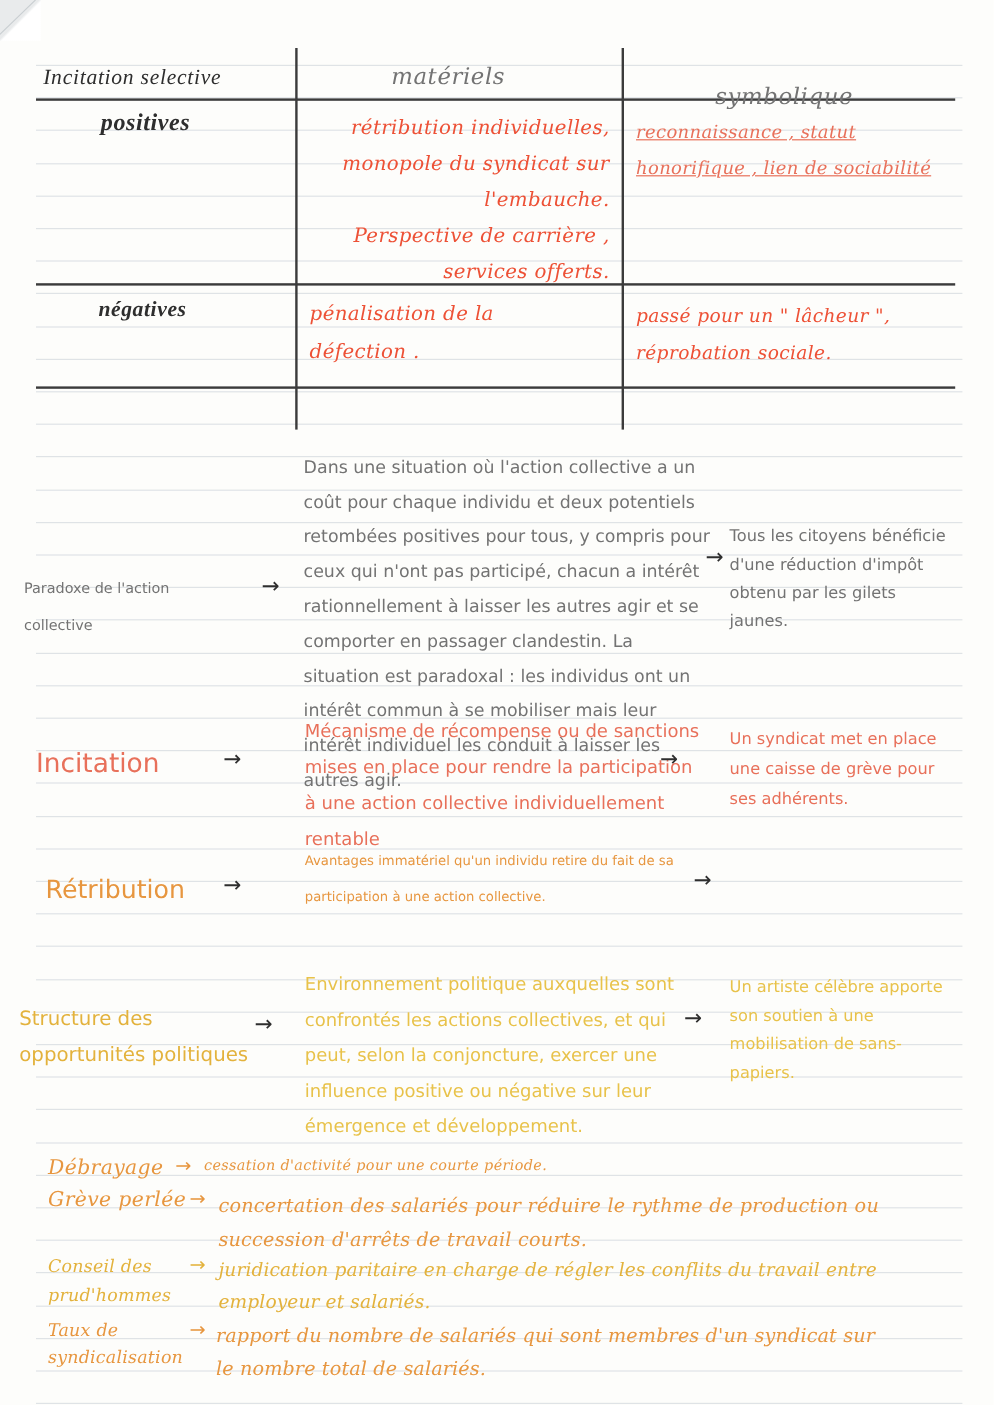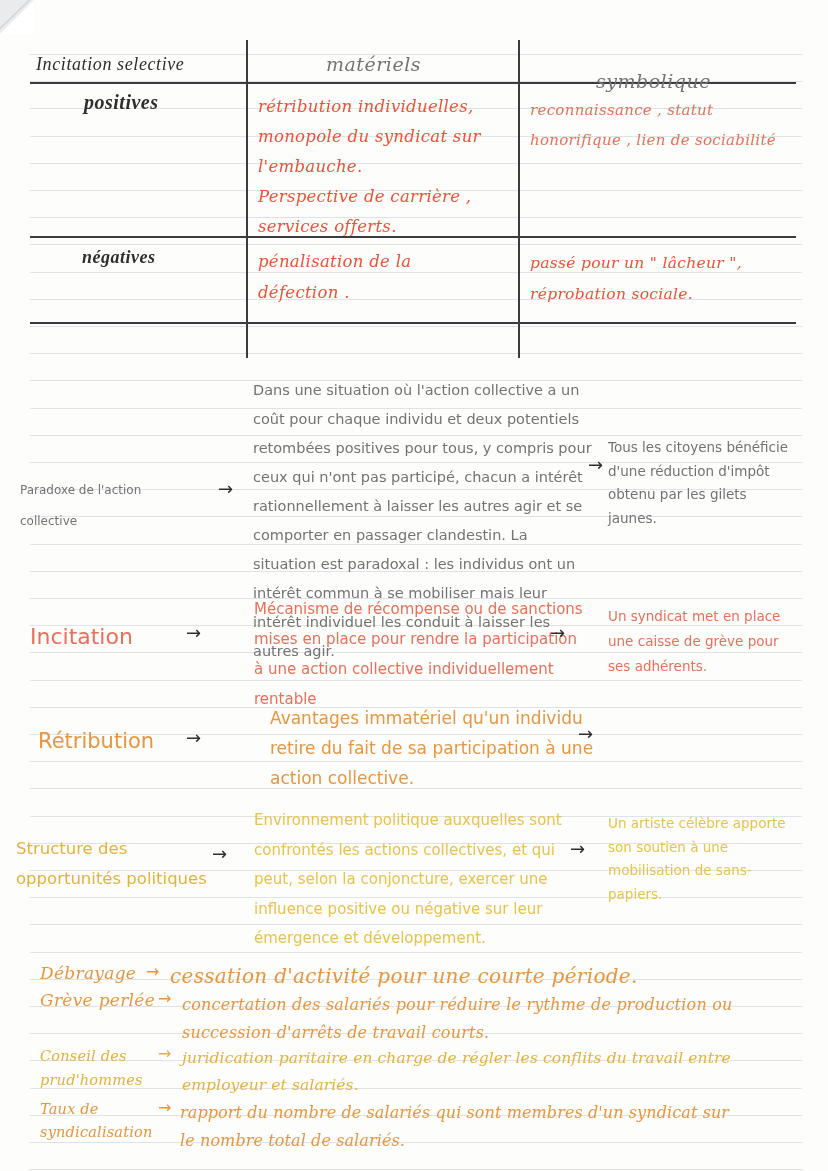--- a/index.html
+++ b/index.html
@@ -136,27 +136,27 @@
   <div class="tline" style="left:518px; top:40px; width:2px; height:318px;"></div>
 
   <div class="hw cursive c-dark" style="left:36px; top:54px; font-size:18px; letter-spacing:0.6px;">Incitation selective</div>
 
   <div class="hw cursive c-red" style="left:326px; top:53px; font-size:19px; letter-spacing:0.5px;">matériels</div>
 
   <div class="hw cursive c-red" style="left:596px; top:52px; font-size:19px; letter-spacing:0.5px;margin-top:18px;">symbolique</div>
 
   <div class="hw cursive c-dark" style="left:84px; top:91px; font-size:20px; font-weight:bold; letter-spacing:0.5px;">positives</div>
 
-  <div class="hw cursive c-red2" style="left:258px; top:92px; width:250px; font-size:16.5px; line-height:30px; letter-spacing:0.3px;">rétribution individuelles,
+  <div class="hw cursive c-red2" style="left:258px; top:92px; width:250px; font-size:16.5px; line-height:30px; letter-spacing:0.3px;text-align:right;">rétribution individuelles,
 monopole du syndicat sur
 l'embauche.
 Perspective de carrière ,
 services offerts.</div>
 
-  <div class="hw cursive c-salmon" style="left:530px; top:95px; width:268px; font-size:15px; line-height:30px; letter-spacing:0.3px;">reconnaissance , statut
+  <div class="hw cursive c-salmon" style="left:530px; top:95px; width:268px; font-size:15px; line-height:30px; letter-spacing:0.3px;text-decoration:underline;">reconnaissance , statut
 honorifique , lien de sociabilité</div>
 
   <div class="hw cursive c-dark" style="left:82px; top:247px; font-size:18px; font-weight:bold; letter-spacing:0.5px;">négatives</div>
 
   <div class="hw cursive c-red2" style="left:258px; top:246px; width:250px; font-size:16.5px; line-height:31px; letter-spacing:0.3px;">pénalisation de la
    défection .</div>
 
   <div class="hw cursive c-red2" style="left:530px; top:248px; width:268px; font-size:15.5px; line-height:31px; letter-spacing:0.3px;">passé pour un " lâcheur ",
 réprobation sociale.</div>
 
@@ -175,38 +175,38 @@
 
   <div class="hw c-salmon" style="left:254px; top:594px; width:330px; font-size:15px; line-height:30px;">Mécanisme de récompense ou de sanctions mises en place pour rendre la participation à une action collective individuellement rentable</div>
 
   <div class="arrow c-dark" style="left:550px; top:622px; font-size:18px;">→</div>
 
   <div class="hw c-salmon" style="left:608px; top:604px; width:195px; font-size:13.5px; line-height:25px;">Un syndicat met en place une caisse de grève pour ses adhérents.</div>
 
   <div class="hw c-orange" style="left:38px; top:729px; font-size:21px;">Rétribution</div>
   <div class="arrow c-dark" style="left:186px; top:727px; font-size:18px;">→</div>
 
-  <div class="hw c-orange" style="left:254px; top:703px; width:330px; font-size:17px; line-height:30px;margin-left:16px;">Avantages immatériel qu'un individu retire du fait de sa participation à une action collective.</div>
+  <div class="hw c-orange" style="left:254px; top:703px; width:330px; font-size:11px; line-height:30px;">Avantages immatériel qu'un individu retire du fait de sa participation à une action collective.</div>
 
   <div class="arrow c-dark" style="left:578px; top:723px; font-size:18px;">→</div>
 
 
   <div class="hw c-gold" style="left:16px; top:834px; width:220px; font-size:16.5px; line-height:30px;">Structure des
 opportunités politiques</div>
   <div class="arrow c-dark" style="left:212px; top:843px; font-size:18px;">→</div>
 
   <div class="hw c-yellow" style="left:254px; top:806px; width:325px; font-size:15px; line-height:29.5px;">Environnement politique auxquelles sont confrontés les actions collectives, et qui peut, selon la conjoncture, exercer une influence positive ou négative sur leur émergence et développement.</div>
 
   <div class="arrow c-dark" style="left:570px; top:838px; font-size:18px;">→</div>
 
   <div class="hw c-yellow" style="left:608px; top:812px; width:195px; font-size:13.5px; line-height:23.5px;">Un artiste célèbre apporte son soutien à une mobilisation de sans-papiers.</div>
 
   <div class="hw cursive c-orange" style="left:40px; top:963px; font-size:17px; letter-spacing:0.3px;">Débrayage</div>
   <div class="arrow c-orange" style="left:146px; top:962px; font-size:16px;">→</div>
-  <div class="hw cursive c-orange" style="left:170px; top:964px; width:600px; font-size:20px; letter-spacing:0.3px;font-style:italic;">cessation d'activité pour une courte période.</div>
+  <div class="hw cursive c-orange" style="left:170px; top:964px; width:600px; font-size:12px; letter-spacing:0.3px;font-style:italic;">cessation d'activité pour une courte période.</div>
 
   <div class="hw cursive c-orange" style="left:40px; top:990px; font-size:17px; letter-spacing:0.3px;">Grève perlée</div>
   <div class="arrow c-orange" style="left:158px; top:989px; font-size:16px;">→</div>
   <div class="hw cursive c-orange" style="left:182px; top:991px; width:615px; font-size:16px; line-height:28px; letter-spacing:0.2px;">concertation des salariés pour réduire le rythme de production ou
                     succession d'arrêts de travail courts.</div>
 
   <div class="hw cursive c-gold" style="left:40px; top:1044px; width:130px; font-size:14.5px; line-height:24px; letter-spacing:0.2px;">Conseil des
 prud'hommes</div>
   <div class="arrow c-gold" style="left:158px; top:1044px; font-size:16px;">→</div>
   <div class="hw cursive c-gold" style="left:182px; top:1045px; width:618px; font-size:15.5px; line-height:27px; letter-spacing:0.1px;">juridication paritaire en charge de régler les conflits du travail entre

